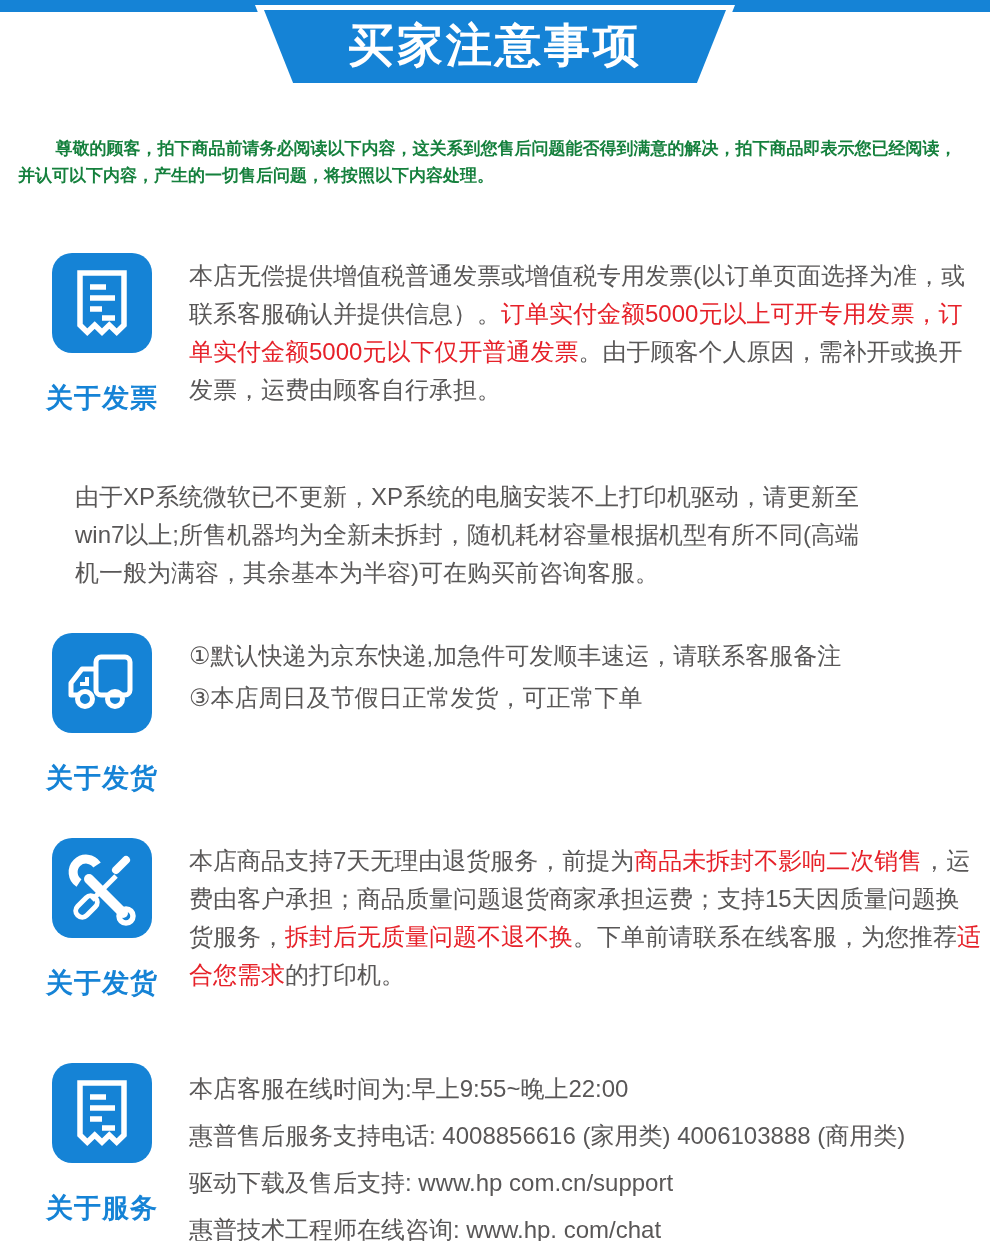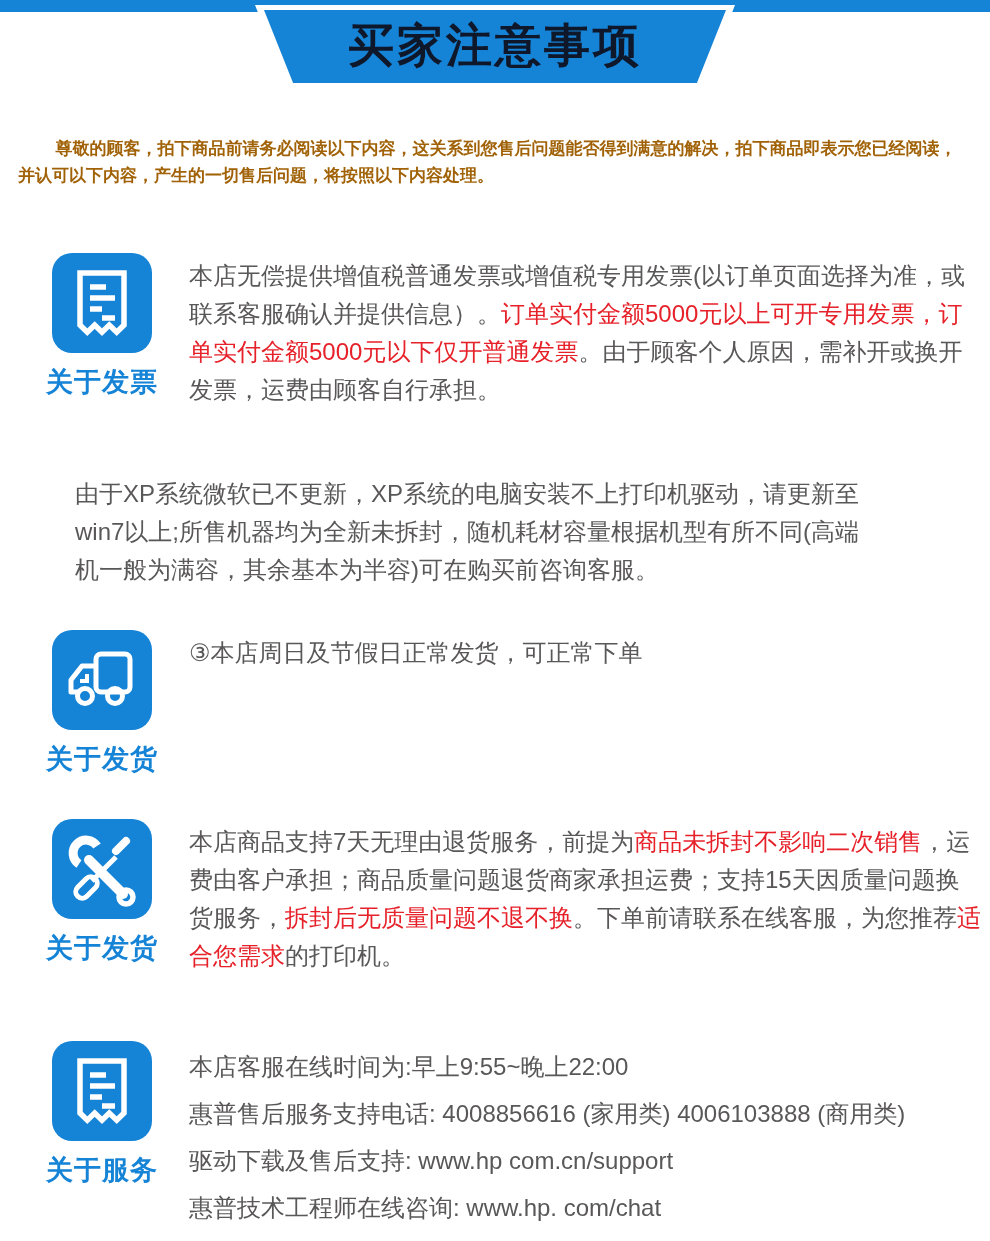--- a/index.html
+++ b/index.html
@@ -17,42 +17,42 @@
     -webkit-clip-path:polygon(0 0,100% 0,93.4% 100%,6.6% 100%);
     clip-path:polygon(0 0,100% 0,93.4% 100%,6.6% 100%);
   }
   .trap{
     position:absolute;left:50%;top:10px;transform:translateX(-50%);
     width:462px;height:73px;background:#1583d6;
     -webkit-clip-path:polygon(0 0,100% 0,93.7% 100%,6.3% 100%);
     clip-path:polygon(0 0,100% 0,93.7% 100%,6.3% 100%);
     display:flex;align-items:center;justify-content:center;
   }
-  .trap .title{color:#0f172a;font-size:46px;font-weight:bold;letter-spacing:3px;line-height:1;padding-bottom:4px;}
+  .trap .title{color:#ffffff;font-size:46px;font-weight:bold;letter-spacing:3px;line-height:1;padding-bottom:4px;}
   
   .intro{
     margin:50px 18px 0 18px;
-    font-size:17px;font-weight:bold;color:#a16207;
+    font-size:17px;font-weight:bold;color:#15803d;
     line-height:27px;text-indent:2.2em;
   }
   
   .section{display:flex;align-items:flex-start;padding-left:45px;}
   .sec-1{margin-top:64px;}
   .sec-2{margin-top:58px;}
   .sec-3{margin-top:37px;}
   .sec-4{margin-top:42px;}
   .sec-5{margin-top:62px;}
   .icon-col{width:114px;flex:none;text-align:center;}
   .icon-box{
     width:100px;height:100px;margin:0 auto;background:#1583d6;border-radius:20px;
     display:flex;align-items:center;justify-content:center;
   }
   .icon-box svg{width:100px;height:100px;display:block;}
   .sec-label{
-    margin-top:11px;font-size:27px;font-weight:bold;color:#1583d6;
+    margin-top:27px;font-size:27px;font-weight:bold;color:#1583d6;
     white-space:nowrap;letter-spacing:1px;
   }
   .text-col{
     margin-left:26px;width:800px;flex:none;
     font-size:24px;line-height:38px;color:#595757;
   }
   .sec-5 .text-col{line-height:43px;}
   .text-col .em{color:#e62129;}
   .para{margin:4px;}
 </style>
@@ -100,20 +100,21 @@
         <rect x="44" y="24" width="34" height="38" rx="5" stroke-width="5"></rect>
         <path d="M44 36 H30 L19 50 v12 h7" stroke-width="5" stroke-linejoin="round"></path>
         <path d="M35 44 v7 h-7" stroke-width="4"></path>
         <circle cx="33" cy="66" r="7.5" stroke-width="5"></circle>
         <circle cx="63" cy="66" r="7.5" stroke-width="5"></circle>
       </svg>
     </div>
     <div class="sec-label">关于发货</div>
   </div>
   <div class="text-col">
+      <div class="para"><span>①默认快递为京东快递,加急件可发顺丰速运，请联系客服备注</span></div>
       <div class="para"><span>③本店周日及节假日正常发货，可正常下单</span></div>
     </div>
 </div>
 
 <div class="section sec-4">
   <div class="icon-col">
     <div class="icon-box">
       <svg viewBox="0 0 100 100" fill="none" stroke="#ffffff">
         <path d="M40 62 L64 38" stroke-width="5"></path>
         <path d="M64 32 L74 22" stroke-width="8" stroke-linecap="round"></path>

